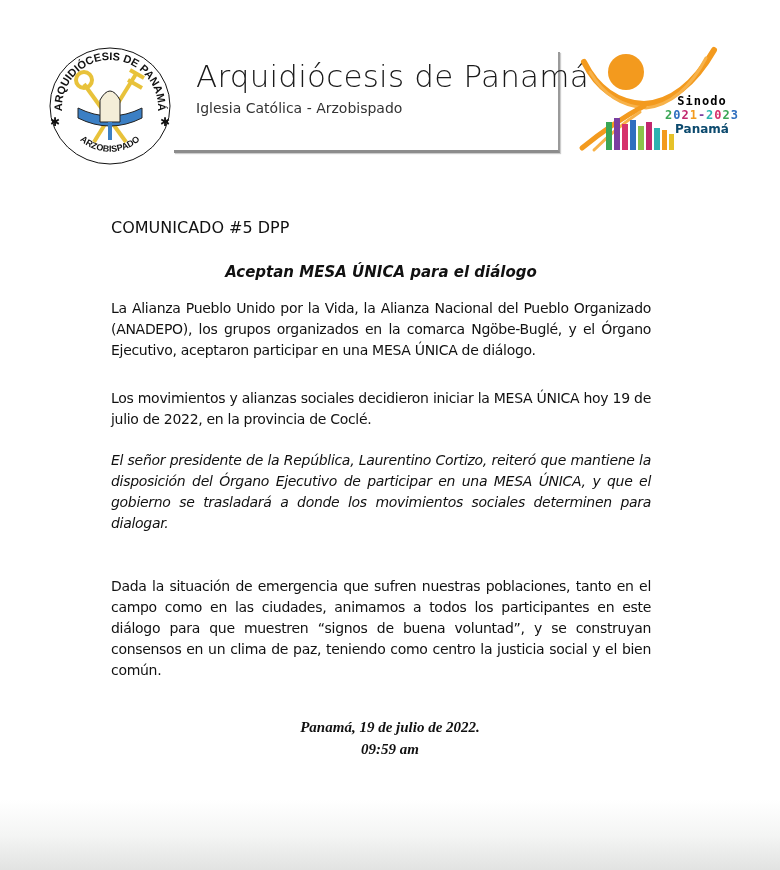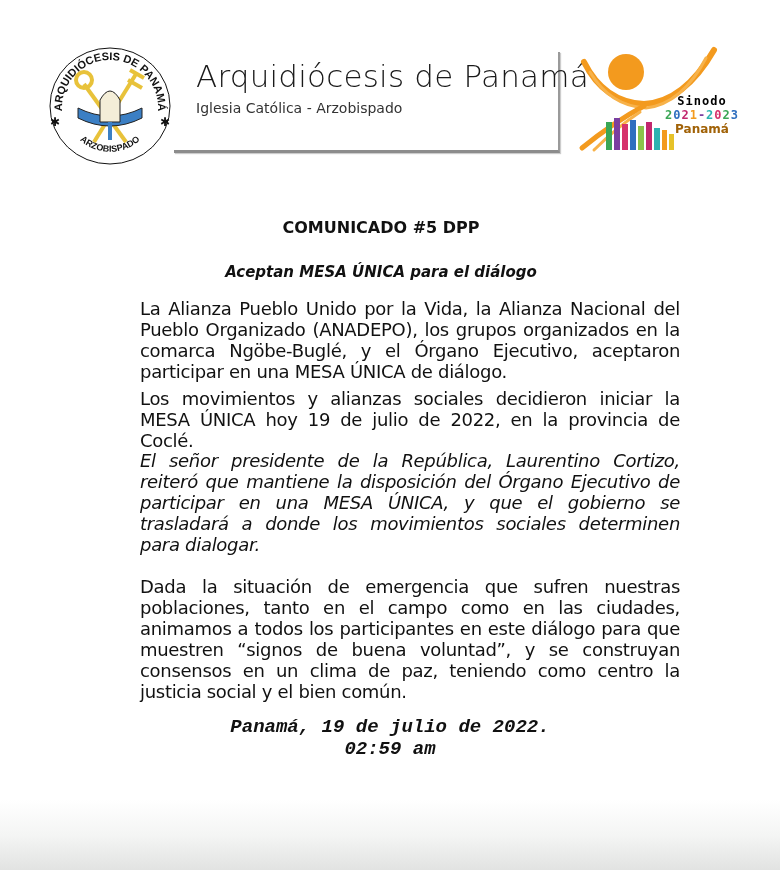--- a/index.html
+++ b/index.html
@@ -21,30 +21,30 @@
     .org-sub {
       position: absolute; left: 22px; font-size: 14px; color: #333;
       font-family: "DejaVu Sans", sans-serif; white-space: nowrap;
     }
     .org-sub.l1 { top: 48px; }
     .org-sub.l2 { top: 67px; }
     .synod { position: absolute; left: 574px; top: 42px; width: 170px; height: 118px; }
     .synod-text { position: absolute; left: 88px; top: 52px; text-align: center; width: 80px; font-family: "DejaVu Sans Mono", monospace; font-weight: bold; }
     .synod-title { color: #000000; font-size: 12px; letter-spacing: 1px; }
     .synod-years { font-size: 12px; letter-spacing: 1px; }
-    .synod-place { color: #a16207; font-size: 12px; font-family: "DejaVu Sans", sans-serif; }
+    .synod-place { color: #0c4a6e; font-size: 12px; font-family: "DejaVu Sans", sans-serif; }
     .doc { position: absolute; left: 111px; width: 540px; font-family: "DejaVu Sans", sans-serif; }
-    .title { top: 218px; text-align: center; font-weight: bold; font-size: 16px; }
+    .title { top: 218px; text-align: left; font-weight: normal; font-size: 16px; }
     .subtitle { top: 263px; text-align: center; font-weight: bold; font-style: italic; font-size: 15px; }
-    .para { font-size: 18px; line-height: 21px; text-align: justify; text-align-last: left; letter-spacing: -0.3px; margin-left: 29px; }
+    .para { font-size: 14px; line-height: 21px; text-align: justify; text-align-last: left; letter-spacing: -0.3px; }
     .p1 { top: 298px; }
     .p2 { top: 388px; }
     .p3 { top: 450px; font-style: italic; }
     .p4 { top: 576px; }
-    .sign { position: absolute; left: 200px; width: 380px; text-align: center; font-weight: bold; font-style: italic; font-size: 19px; line-height: 22px; top: 716px; font-family: Liberation Mono, monospace; }
+    .sign { position: absolute; left: 200px; width: 380px; text-align: center; font-weight: bold; font-style: italic; font-size: 15px; line-height: 22px; top: 716px; font-family: Liberation Serif, serif; }
   </style>
 </head>
 <body>
 
 <div class="seal">
   <svg width="132" height="122" viewBox="0 0 132 122">
     <defs>
       <path id="arcTop" d="M 18 64 A 48 48 0 0 1 114 64"></path>
       <path id="arcBot" d="M 28 86 A 44 44 0 0 0 104 86"></path>
     </defs>
@@ -104,14 +104,14 @@
 <div class="doc title">COMUNICADO #5 DPP</div>
 <div class="doc subtitle">Aceptan MESA ÚNICA para el diálogo</div>
 
 <div class="doc para p1">La Alianza Pueblo Unido por la Vida, la Alianza Nacional del Pueblo Organizado (ANADEPO), los grupos organizados en la comarca Ngöbe-Buglé, y el Órgano Ejecutivo, aceptaron participar en una MESA ÚNICA de diálogo.</div>
 <div class="doc para p2">Los movimientos y alianzas sociales decidieron iniciar la MESA ÚNICA hoy 19 de julio de 2022, en la provincia de Coclé.</div>
 <div class="doc para p3">El señor presidente de la República, Laurentino Cortizo, reiteró que mantiene la disposición del Órgano Ejecutivo de participar en una MESA ÚNICA, y que el gobierno se trasladará a donde los movimientos sociales determinen para dialogar.</div>
 <div class="doc para p4">Dada la situación de emergencia que sufren nuestras poblaciones, tanto en el campo como en las ciudades, animamos a todos los participantes en este diálogo para que muestren “signos de buena voluntad”, y se construyan consensos en un clima de paz, teniendo como centro la justicia social y el bien común.</div>
 
 <div class="sign">
   <div>Panamá, 19 de julio de 2022.</div>
-  <div>02:59 am</div>
+  <div>09:59 am</div>
 </div>
 
 </body></html>

